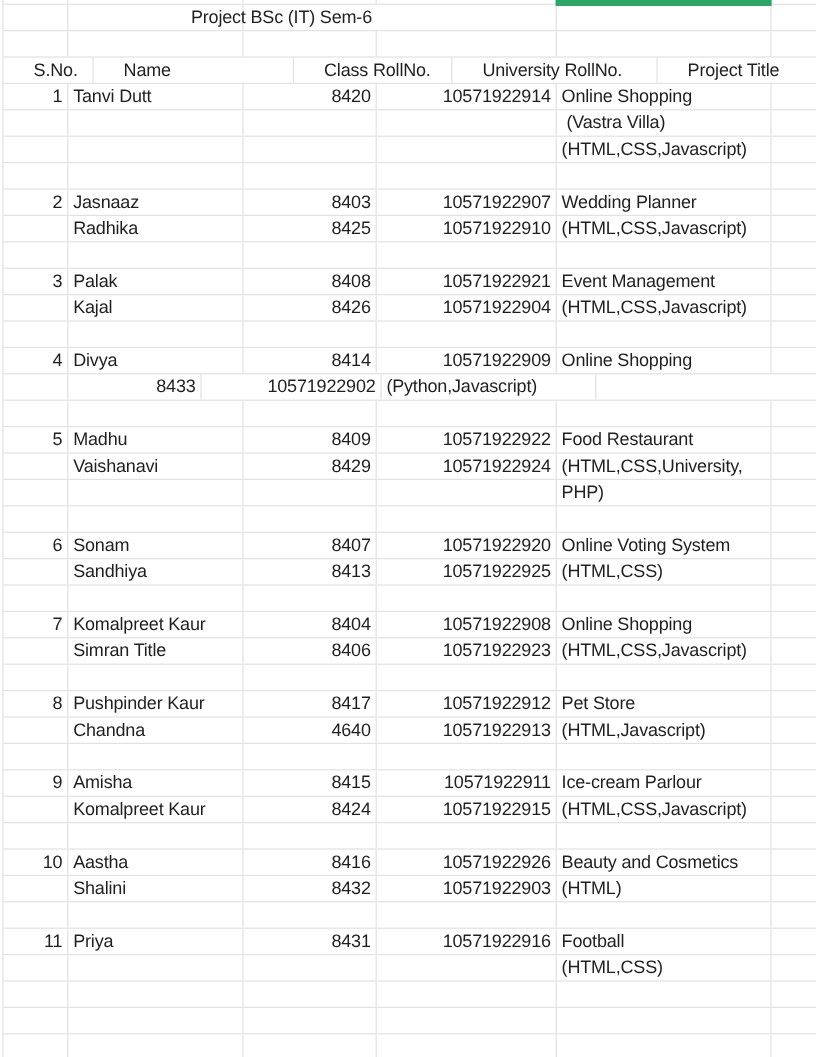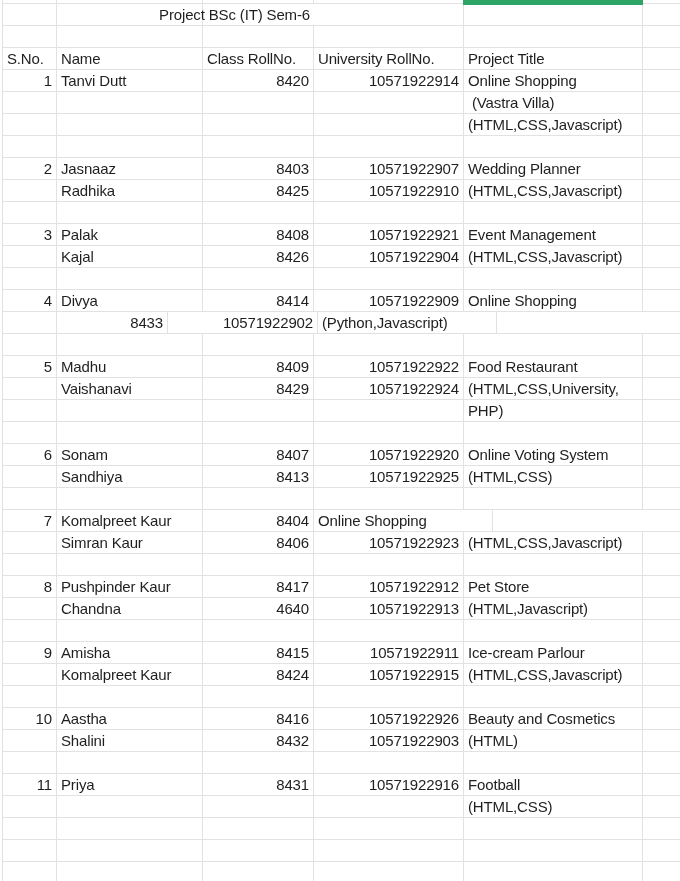--- a/index.html
+++ b/index.html
@@ -49,21 +49,21 @@
     white-space: pre;
     overflow: visible;
   }
   .c0 { width: 54px; }
   .c1 { width: 146px; }
   .c2 { width: 111px; }
   .c3 { width: 150px; }
   .c4 { width: 179px; text-align: right; }
   .c5 { width: 39px; border-right: 0; }
   .col-sno, .col-class-rollno, .col-university-rollno { justify-content: flex-end; }
-  .header-row .cell { justify-content: flex-start; }
+  .header-row .cell { justify-content: flex-start; margin-left: 21px; }
   .overflow-cell {
     border-right: 0;
     position: relative;
     z-index: 2;
   }
   .selection-bar {
     position: absolute;
     left: 463px;
     top: 0;
     width: 180px;
@@ -265,26 +265,27 @@
         <div class="cell c1 col-name"></div>
         <div class="cell c2 col-class-rollno"></div>
         <div class="cell c3 col-university-rollno"></div>
         <div class="cell c4 col-project-title"></div>
         <div class="cell c5 col-filler"></div>
       </div>
       <div class="row">
         <div class="cell c0 col-sno">7</div>
         <div class="cell c1 col-name">Komalpreet Kaur</div>
         <div class="cell c2 col-class-rollno">8404</div>
+        <div class="cell c3 col-university-rollno">10571922908</div>
         <div class="cell c4 col-project-title">Online Shopping</div>
         <div class="cell c5 col-filler"></div>
       </div>
       <div class="row">
         <div class="cell c0 col-sno"></div>
-        <div class="cell c1 col-name">Simran Kaur</div>
+        <div class="cell c1 col-name">Simran Title</div>
         <div class="cell c2 col-class-rollno">8406</div>
         <div class="cell c3 col-university-rollno">10571922923</div>
         <div class="cell c4 col-project-title">(HTML,CSS,Javascript)</div>
         <div class="cell c5 col-filler"></div>
       </div>
       <div class="row">
         <div class="cell c0 col-sno"></div>
         <div class="cell c1 col-name"></div>
         <div class="cell c2 col-class-rollno"></div>
         <div class="cell c3 col-university-rollno"></div>

